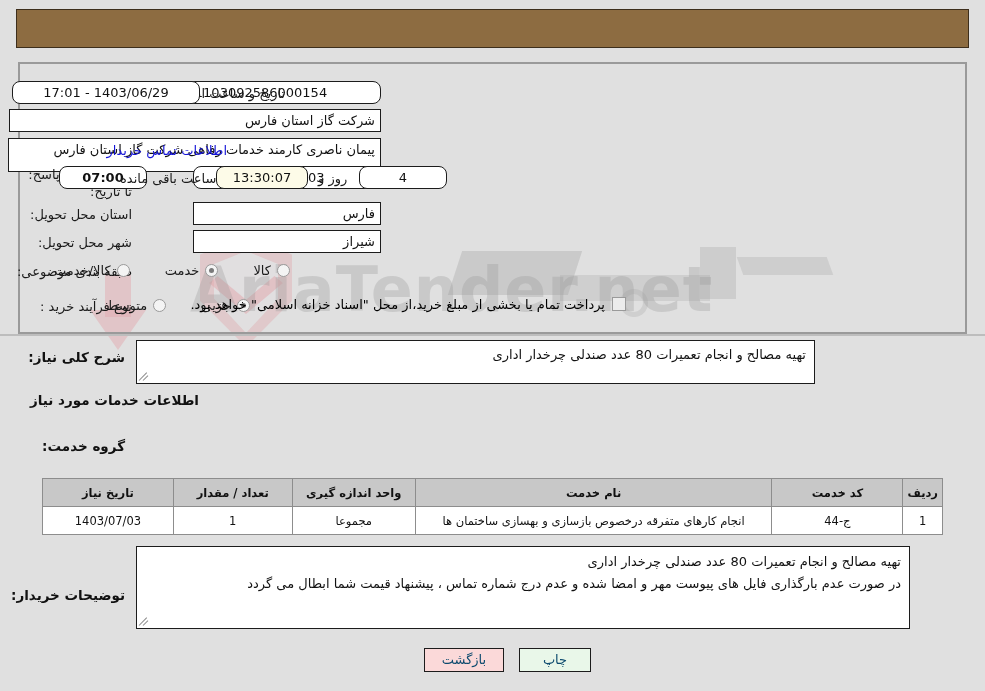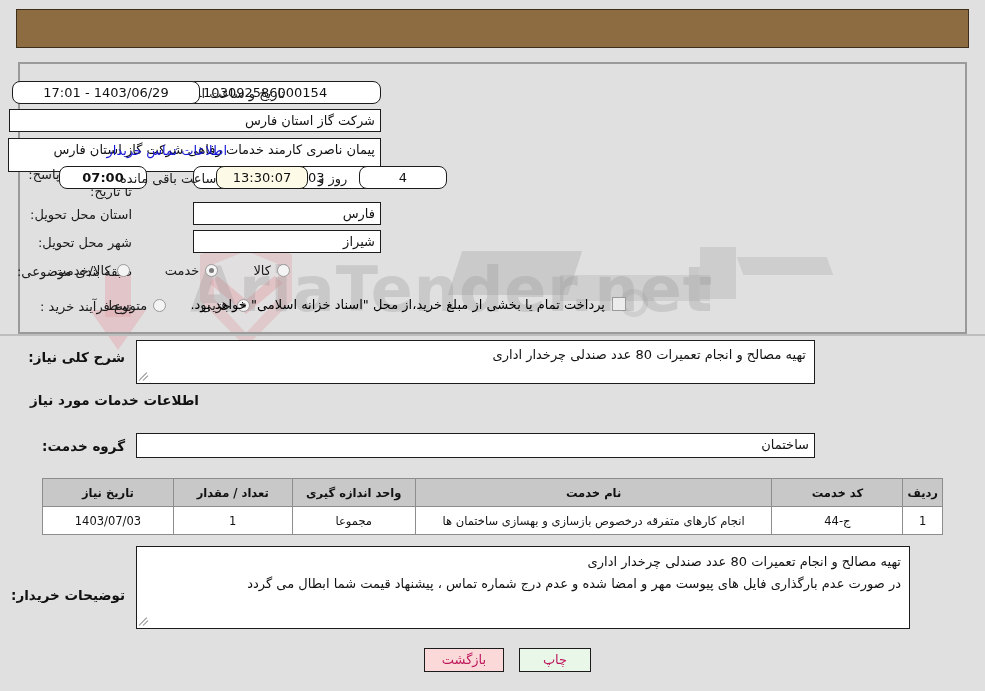--- a/index.html
+++ b/index.html
@@ -291,21 +291,21 @@
     text-align: center;
     font-size: 11.5px;
   }
   .tbl td.num { direction: ltr; }
 
   
   .btn {
     position: absolute;
     border: 1px solid #1c1c1c;
     font-size: 13px;
-    color: #be185d;
+    color: #0c4a6e;
     text-align: center;
     line-height: 22px;
     height: 24px;
     cursor: pointer;
     z-index: 4;
   }
   .btn.print { background: #e9f7e9; left: 519px; top: 648px; width: 72px; }
   .btn.back  { background: #fbd9d9; left: 424px; top: 648px; width: 80px; }
 </style>
 </head>
@@ -395,21 +395,20 @@
     <span>تهیه مصالح و انجام تعمیرات 80 عدد صندلی چرخدار اداری</span>
     <span class="grip">
       <i style="left:0px; top:10px; width:11px; transform:rotate(-45deg);"></i>
       <i style="left:4px; top:10px; width:7px; transform:rotate(-45deg);"></i>
     </span>
   </div>
 
   <div class="sect-lbl" style="right:786px; top:391px;">اطلاعات خدمات مورد نیاز</div>
 
   <div class="sect-lbl" style="right:860px; top:437px;">گروه خدمت:</div>
-  <div class="fld rtl" style="right:170px; top:433px; width:679px; height:25px;">ساختمان</div>
 
   <table class="tbl">
     <thead>
       <tr>
         <th style="width:34px;">ردیف</th>
         <th style="width:138px;">کد خدمت</th>
         <th style="width:380px;">نام خدمت</th>
         <th style="width:129px;margin-left:26px;">واحد اندازه گیری</th>
         <th style="width:125px;">تعداد / مقدار</th>
         <th style="width:135px;">تاریخ نیاز</th>

